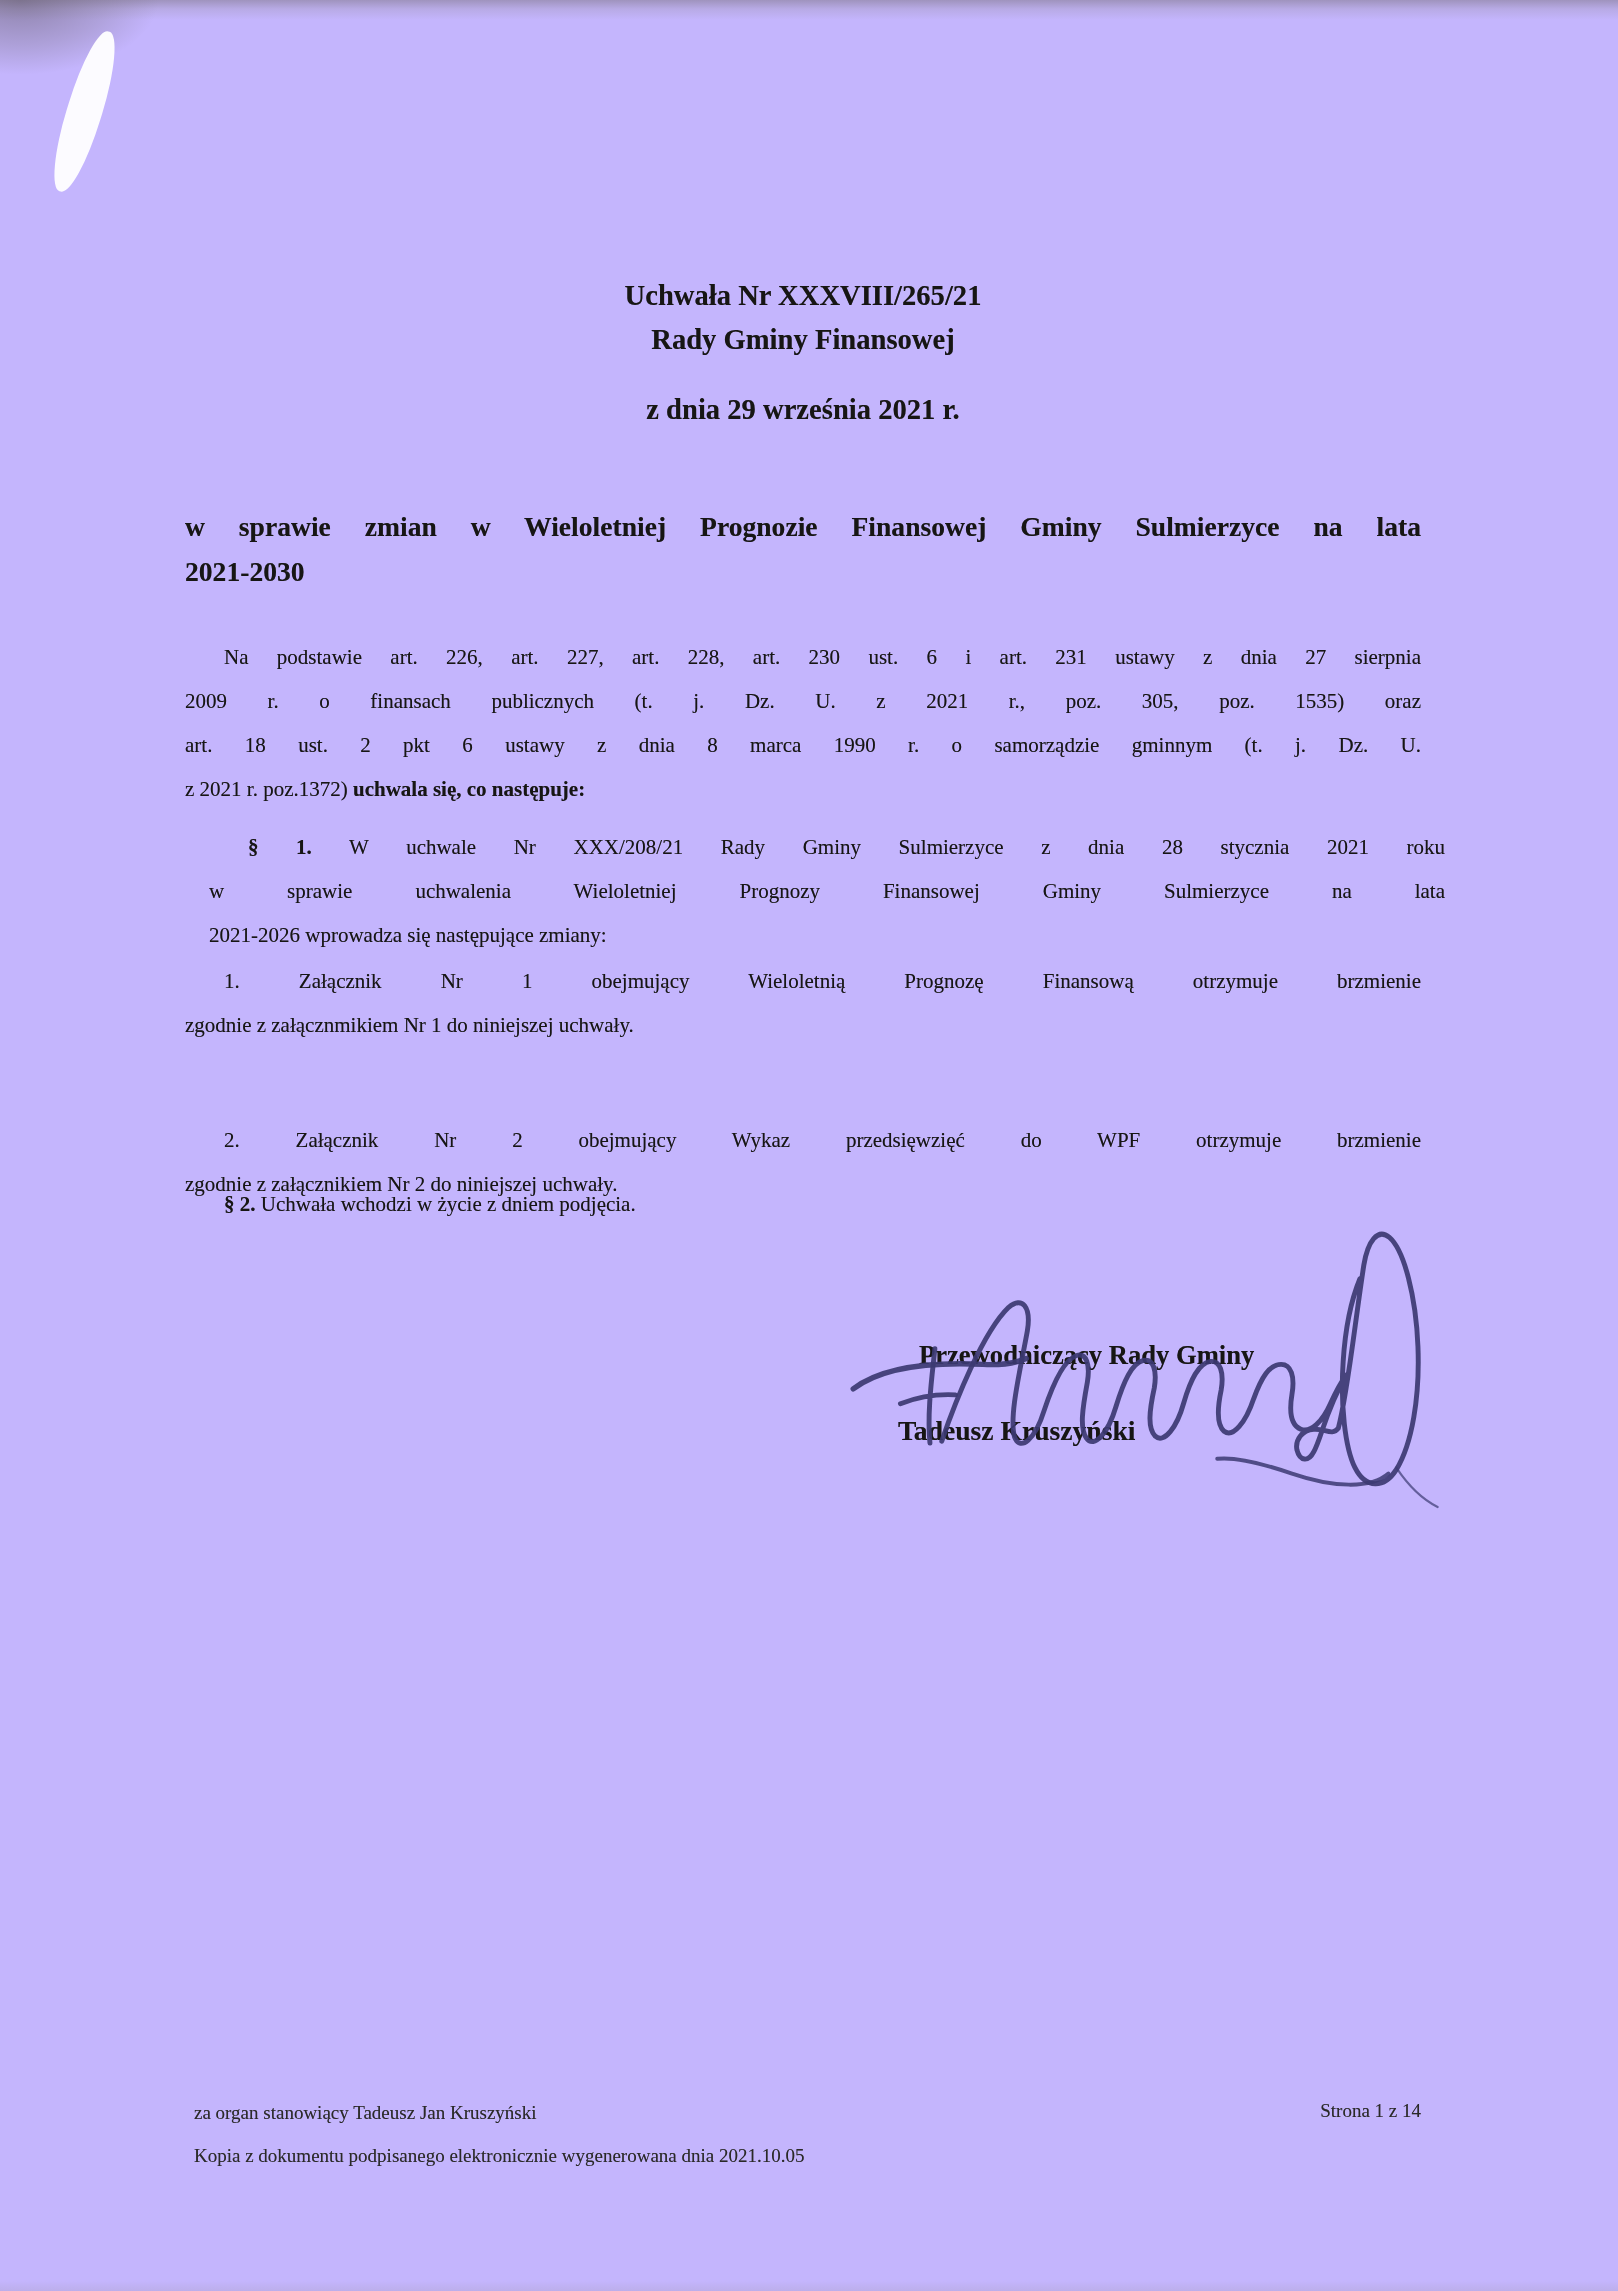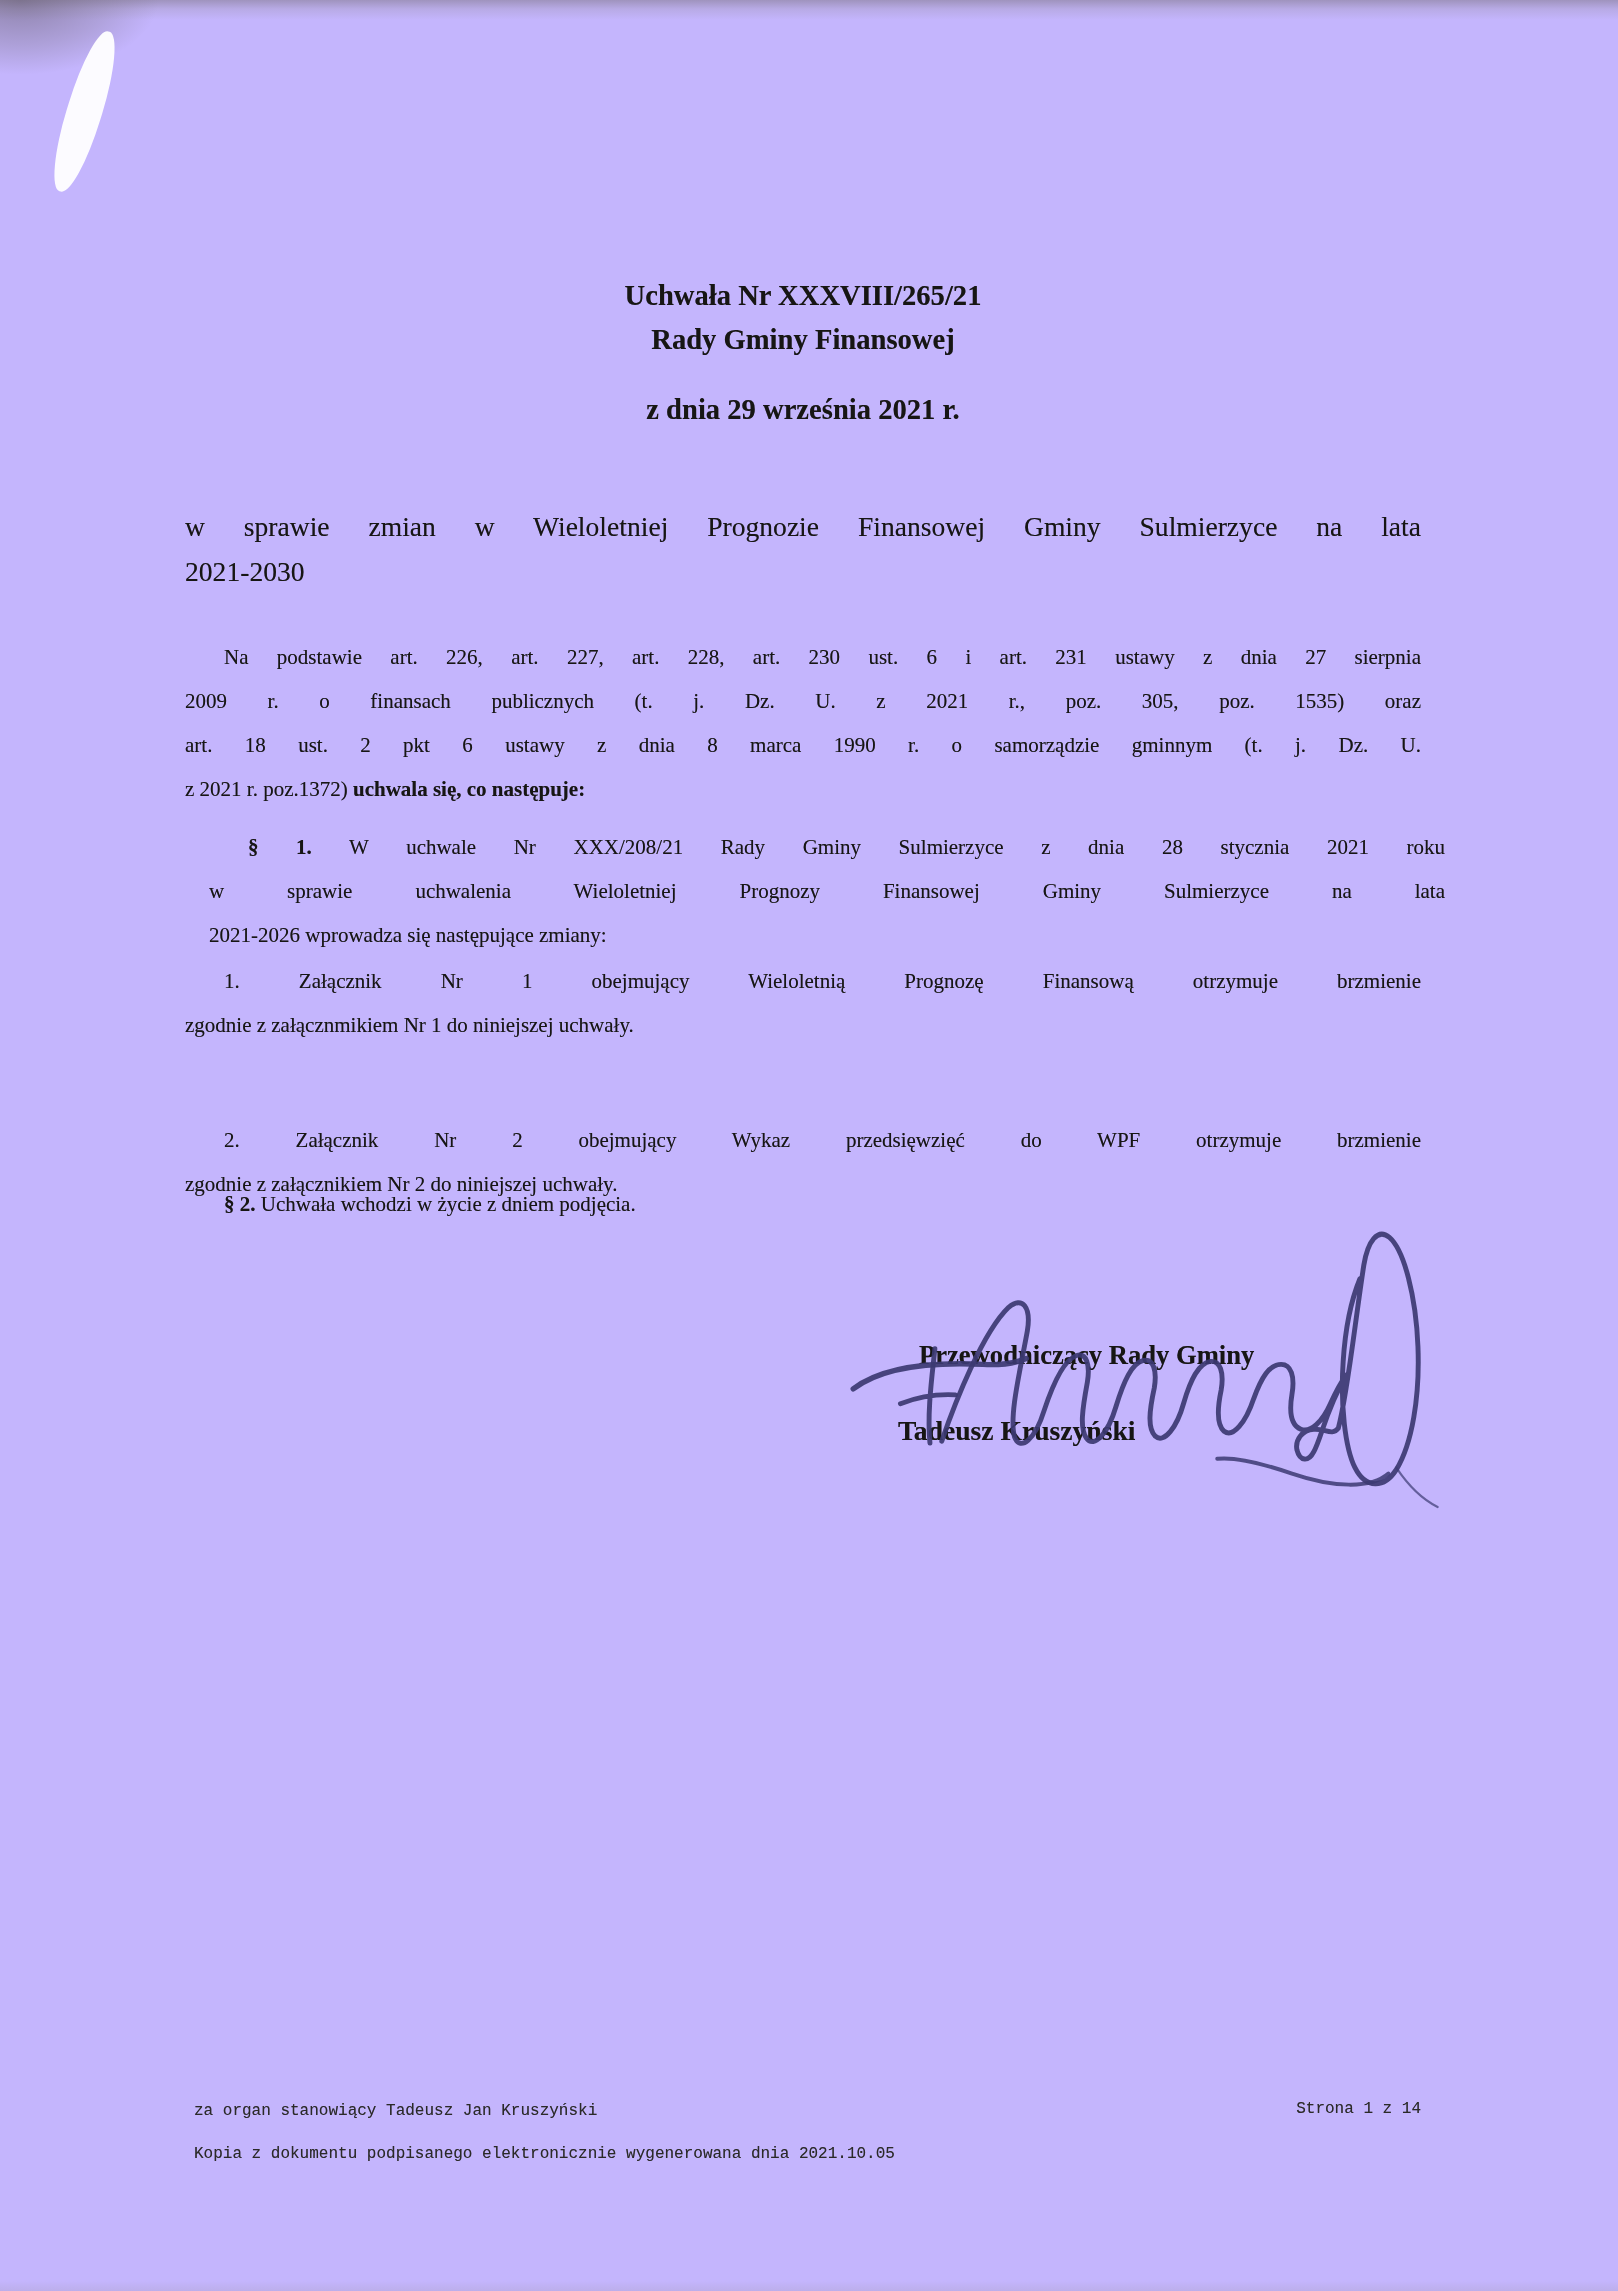--- a/index.html
+++ b/index.html
@@ -36,32 +36,32 @@
   
   .block { position:absolute; left:185px; width:1236px; font-size:21px; line-height:44px; }
   .jline { text-align:justify; text-align-last:justify; }
   .nline { text-align:left; }
   .indent { padding-left:39px; }
   b { font-weight:bold; }
 
   .title-block { top:274px; text-align:center; font-weight:bold; font-size:28.6px; line-height:44px; }
   .title-block .date { margin-top:25.6px; }
 
-  .subject { top:504px; font-weight:normal; font-size:27.6px; line-height:45px; }
+  .subject { top:504px; font-weight:bold; font-size:27.6px; line-height:45px; }
   .legal   { top:635px; }
   .sec1    { top:825px;margin-left:24px; }
   .item1   { top:959px; }
   .item2   { top:1110px;margin-top:8px; }
   .sec2    { top:1182px; }
 
   .sig-role { position:absolute; left:919px; top:1340px; font-weight:bold; font-size:26.6px; white-space:nowrap; }
   .sig-name { position:absolute; left:898px; top:1415px; font-weight:bold; font-size:27.6px; white-space:nowrap; }
   .sig-svg  { position:absolute; left:835px; top:1204px; width:611px; height:305px; pointer-events:none; }
 
-  .footer { position:absolute; font-family:Liberation Mono, monospace; font-size:16px; color:#2b2a28; text-shadow:0 0 0.4px rgba(40,40,40,.4); }
+  .footer { position:absolute; font-family:Liberation Serif, serif; font-size:19px; color:#2b2a28; text-shadow:0 0 0.4px rgba(40,40,40,.4); }
   .footer-left1 { left:194px; top:2102px; }
   .footer-page  { right:197px; top:2100px; }
   .footer-left2 { left:194px; top:2145px; }
 </style>
 </head>
 <body>
 
 <div class="page">
 
   <div class="scan-band"></div>

